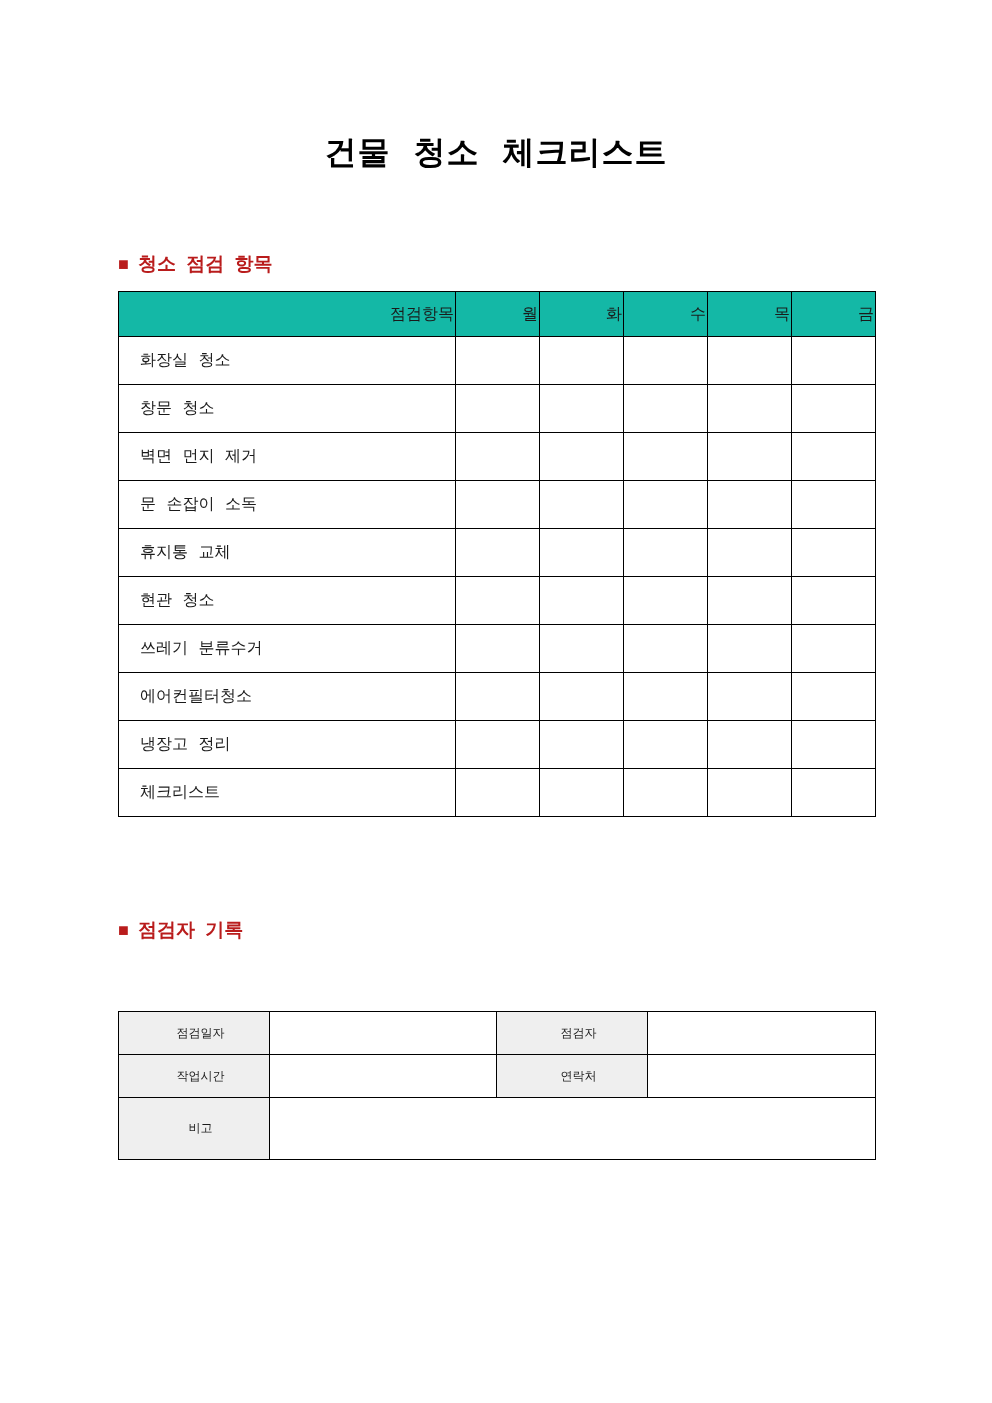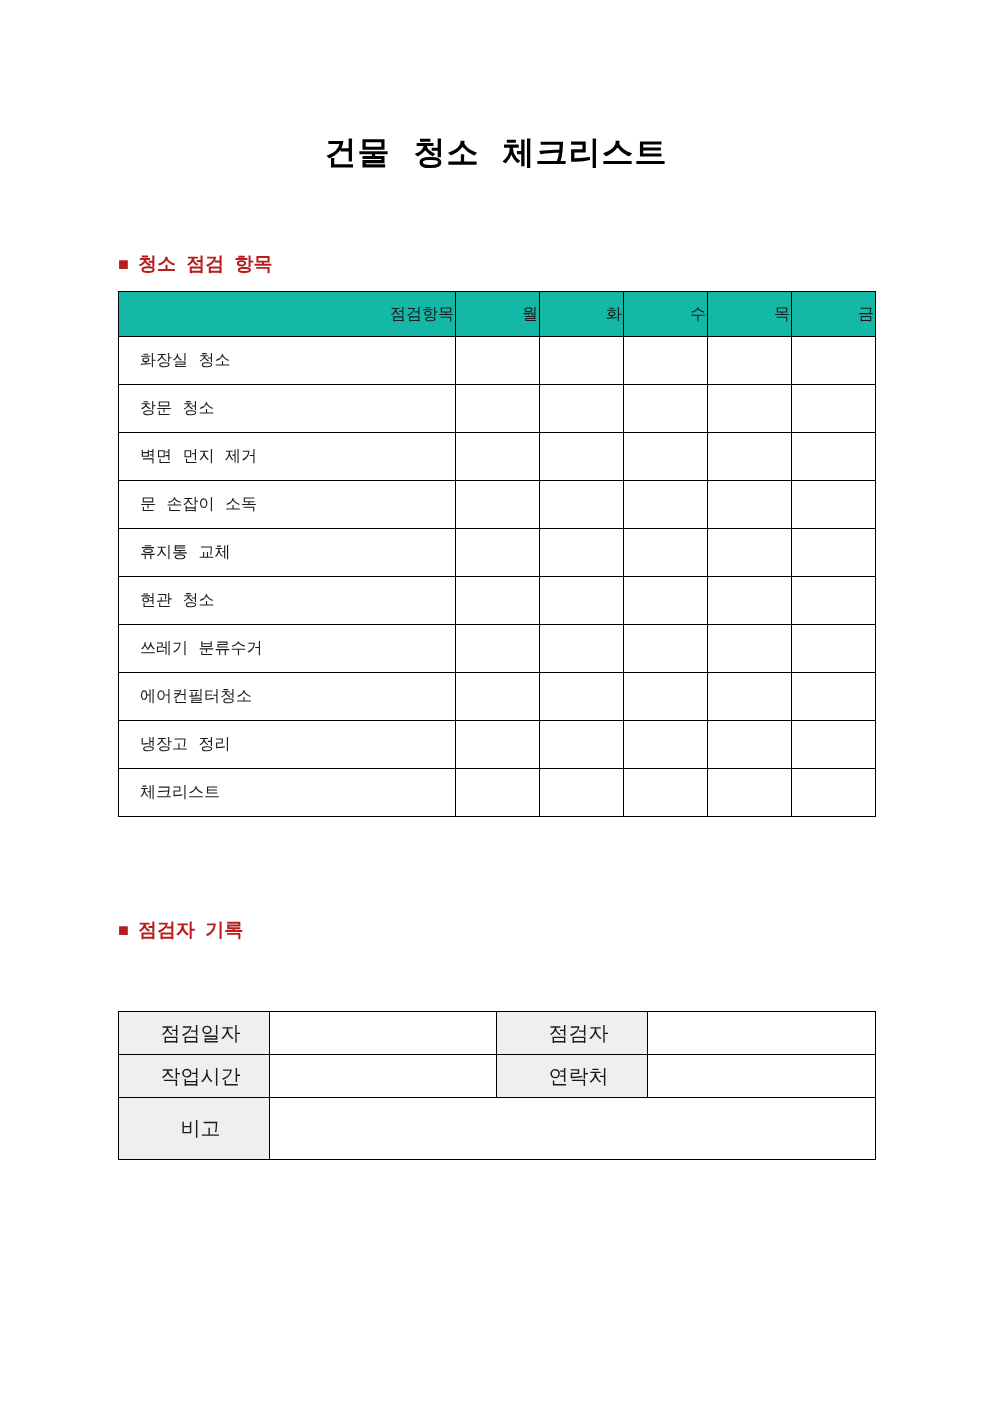--- a/index.html
+++ b/index.html
@@ -65,21 +65,21 @@
   }
 
   .record-table {
     position: absolute;
     left: 118px;
     top: 1011px;
     width: 757px;
   }
   .record-table td {
     border: 1px solid #000000;
-    font-size: 20px;
+    font-size: 12px;
     color: #1a1a1a;
     overflow: hidden;
     padding-left: 14px;
   }
   .record-table tr.r-small td { height: 40px; }
   .record-table tr.r-big td { height: 59px; }
   .record-table td.lbl {
     background: #efefef;
     text-align: center;
   }

